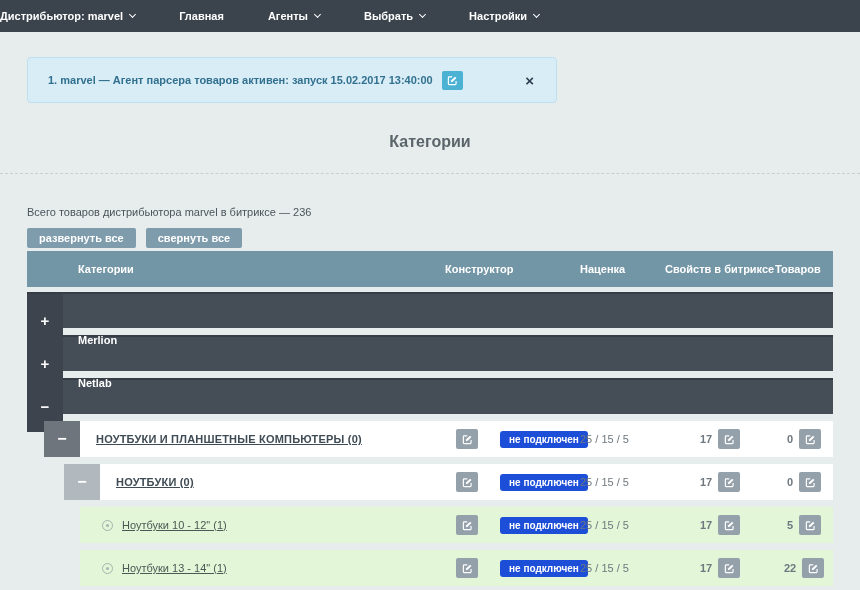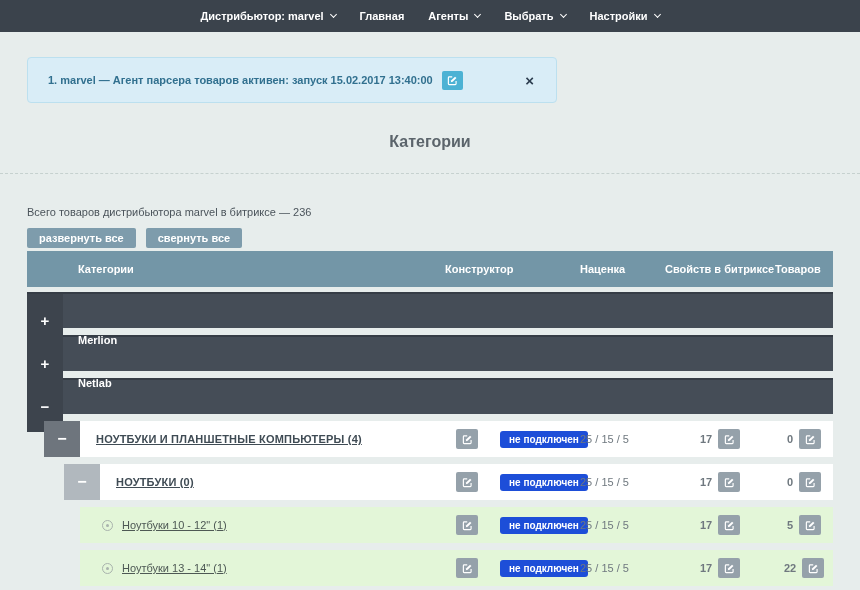--- a/index.html
+++ b/index.html
@@ -1,20 +1,20 @@
 <!DOCTYPE html>
 <html><head>
 <meta charset="utf-8">
 <style>
   * { margin:0; padding:0; box-sizing:border-box; }
   html,body { width:860px; height:590px; overflow:hidden; }
   body { background:#e7edec; font-family:"Liberation Sans", sans-serif; }
 
   
-  .navbar { height:32px; background:#3b434c; display:flex; align-items:center; justify-content:center; gap:24px; }
+  .navbar { height:32px; background:#3b434c; display:flex; align-items:center; gap:44px; }
   .nav-item { color:#fff; font-size:11px; font-weight:700; display:flex; align-items:center; gap:7px; cursor:pointer; white-space:nowrap; }
   .chev { width:5px; height:5px; border-right:1.5px solid #fff; border-bottom:1.5px solid #fff; transform:rotate(45deg); margin-top:-3px; }
 
   .content { padding:0 27px; }
 
   
   .alert { margin-top:25px; width:530px; height:46px; background:#d9edf7; border:1px solid #bce0ef; border-radius:4px; display:flex; align-items:center; padding:0 22px 0 20px; }
   .alert-text { color:#31708f; font-size:11px; font-weight:700; }
   .alert-edit-btn { margin-left:9px; width:21px; height:19px; background:#4cb2d4; border-radius:2px; display:flex; align-items:center; justify-content:center; cursor:pointer; flex:none; }
   .alert-close { margin-left:auto; color:#2d3e50; font-weight:700; font-size:15px; line-height:1; cursor:pointer; }
@@ -156,21 +156,21 @@
       </div>
         <div></div>
         <div></div>
         <div></div>
         <div></div>
     </div>
 
     <div class="row row-white indent-1 grid-cols">
       <div class="name-cell">
         <span class="toggle-btn toggle-dark">−</span>
-        <span class="cat-link">НОУТБУКИ И ПЛАНШЕТНЫЕ КОМПЬЮТЕРЫ (4)</span>
+        <span class="cat-link">НОУТБУКИ И ПЛАНШЕТНЫЕ КОМПЬЮТЕРЫ (0)</span>
       </div>
       <div class="cell-constructor">
         <span class="edit-btn">
           <svg width="11" height="11" viewBox="0 0 16 16">
               <path d="M13.2 8.6 V12.8 a1.2 1.2 0 0 1 -1.2 1.2 H3.2 A1.2 1.2 0 0 1 2 12.8 V4 a1.2 1.2 0 0 1 1.2 -1.2 H7.6" fill="none" stroke="#fff" stroke-width="1.7"></path>
               <path d="M6.3 7.8 L11.7 2.4 l2 2 L8.3 9.8 l-2.7 .7 z" fill="#fff"></path>
             </svg>
         </span>
         <span class="badge">не подключен</span>
       </div>

